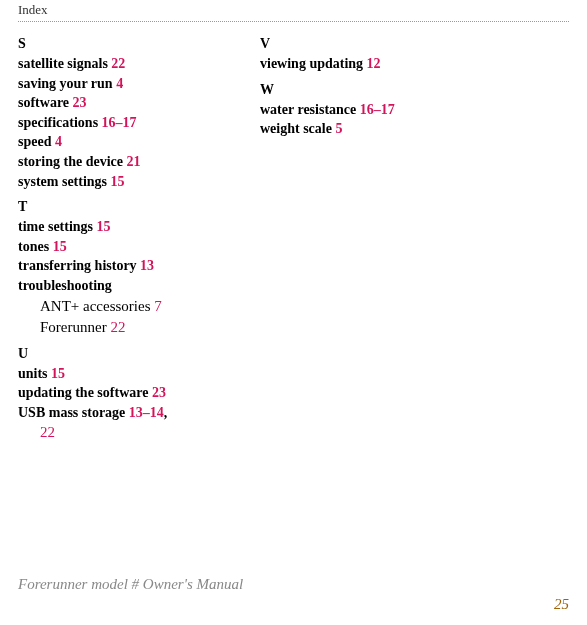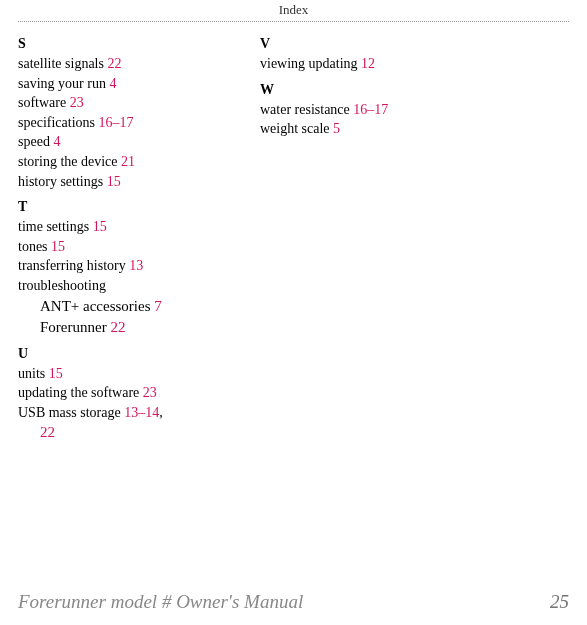--- a/index.html
+++ b/index.html
@@ -9,21 +9,21 @@
     }
     body {
       width: 587px;
       height: 625px;
       background: #ffffff;
       font-family: Georgia, 'Times New Roman', serif;
       position: relative;
       padding: 0 18px;
     }
     .header-right {
-      text-align: center;
+      text-align: left;
       font-size: 13px;
       color: #333;
       padding: 2px 0 3px 0;
     }
     .separator {
       border: none;
       border-top: 1px dotted #999;
       margin-bottom: 10px;
     }
     .columns {
@@ -39,43 +39,45 @@
       font-size: 14px;
       color: #000;
       margin-top: 4px;
       margin-bottom: 2px;
     }
     .index-entry {
       font-size: 14px;
       color: #000;
       line-height: 1.4;
       margin-bottom: 0px;
+      font-weight: bold;
     }
     .index-subentry {
       font-size: 15px;
       color: #000;
       line-height: 1.4;
       padding-left: 22px;
     }
     .page-ref {
       color: #d4145a;
     }
     .footer {
       position: absolute;
       bottom: 12px;
       left: 18px;
       right: 18px;
       display: flex;
       justify-content: space-between;
       font-style: italic;
-      font-size: 19px;
+      font-size: 15px;
       color: #888;
     }
     .footer-right {
-      color: #737373;
+      color: #a16207;
+      margin-top: 20px;
     }
     .section-gap {
       margin-top: 8px;
     }
   </style>
 </head>
 <body>
 
 <div class="header-right">Index</div>
 <hr class="separator">
@@ -84,21 +86,21 @@
 
   <div class="column">
 
     <div class="section-heading">S</div>
     <div class="index-entry"><span>satellite signals </span><span class="page-ref">22</span></div>
     <div class="index-entry"><span>saving your run </span><span class="page-ref">4</span></div>
     <div class="index-entry"><span>software </span><span class="page-ref">23</span></div>
     <div class="index-entry"><span>specifications </span><span class="page-ref">16–17</span></div>
     <div class="index-entry"><span>speed </span><span class="page-ref">4</span></div>
     <div class="index-entry"><span>storing the device </span><span class="page-ref">21</span></div>
-    <div class="index-entry"><span>history settings </span><span class="page-ref">15</span></div>
+    <div class="index-entry"><span>system settings </span><span class="page-ref">15</span></div>
 
     <div class="section-heading section-gap">T</div>
     <div class="index-entry"><span>time settings </span><span class="page-ref">15</span></div>
     <div class="index-entry"><span>tones </span><span class="page-ref">15</span></div>
     <div class="index-entry"><span>transferring history </span><span class="page-ref">13</span></div>
     <div class="index-entry"><span>troubleshooting</span></div>
     <div class="index-subentry"><span>ANT+ accessories </span><span class="page-ref">7</span></div>
     <div class="index-subentry"><span>Forerunner </span><span class="page-ref">22</span></div>
 
     <div class="section-heading section-gap">U</div>

